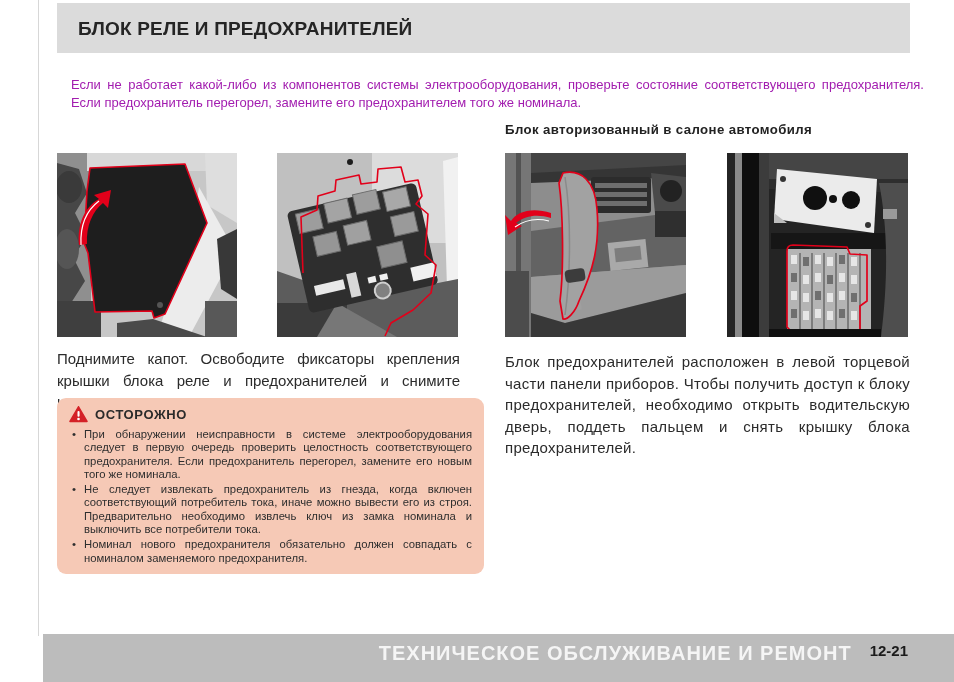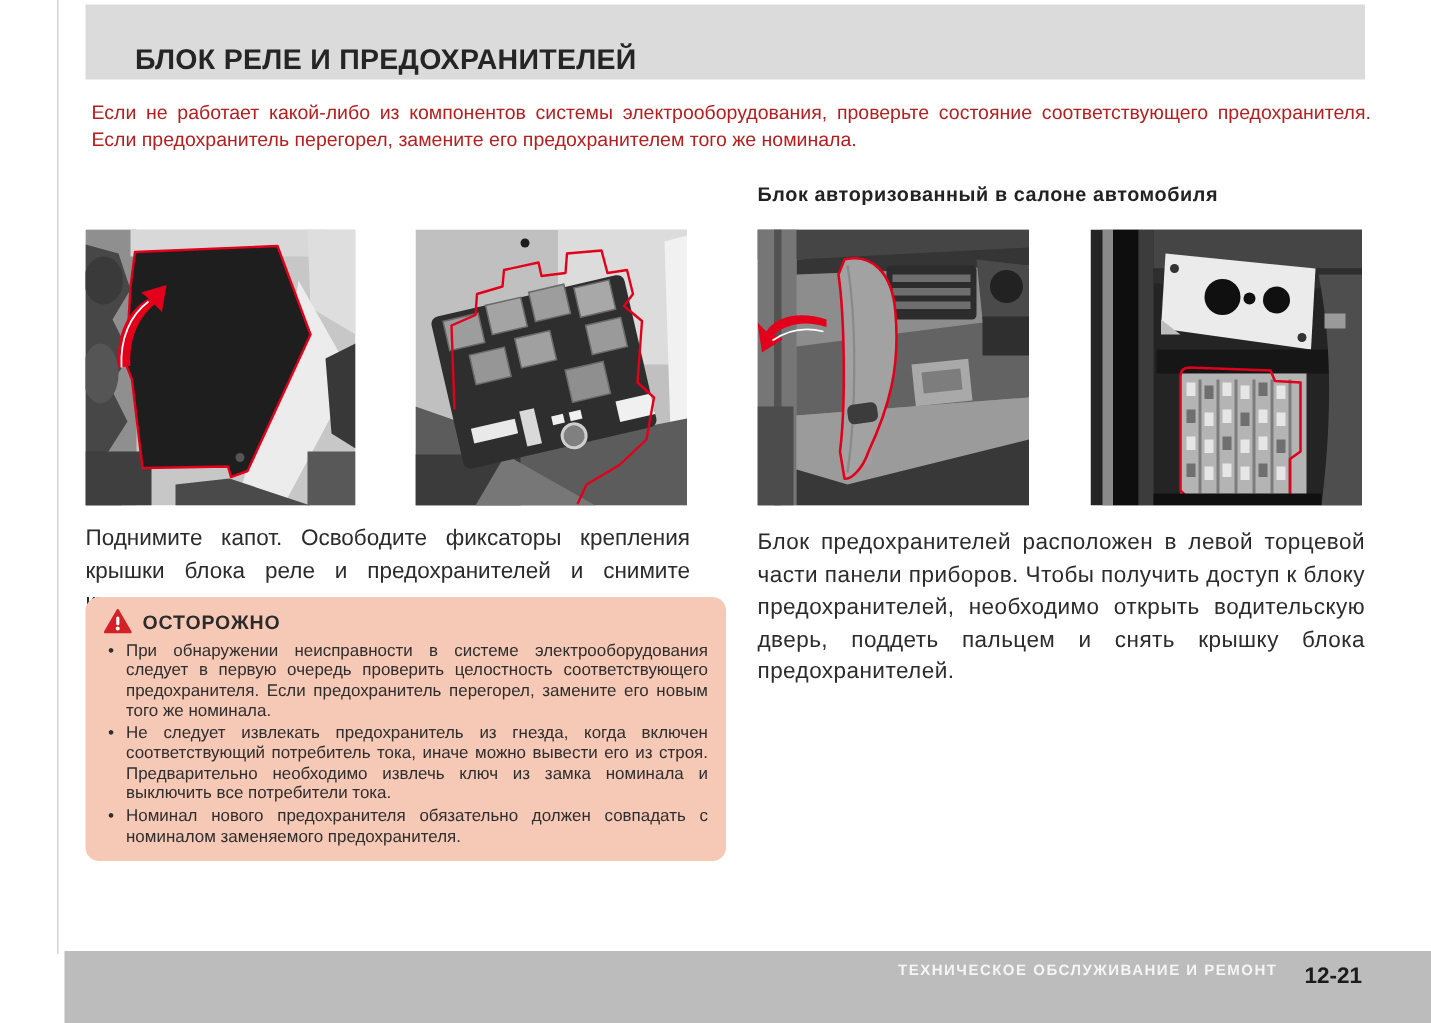--- a/index.html
+++ b/index.html
@@ -2,24 +2,24 @@
 <html><head>
 <meta charset="utf-8">
 <style>
   html,body{margin:0;padding:0;background:#ffffff;}
   .page{
     position:relative;width:954px;height:682px;background:#ffffff;overflow:hidden;
     font-family:"Liberation Sans", sans-serif;color:#262626;
   }
   .scan-line{position:absolute;left:38px;top:0;width:1px;height:636px;background:#d7d7d7;}
   .title-bar{position:absolute;left:57px;top:3px;width:853px;height:50px;background:#dbdbdb;}
-  .title{margin:12px;padding-left:21px;line-height:51px;font-size:19px;font-weight:bold;
+  .title{margin:0;padding-left:21px;line-height:51px;font-size:19px;font-weight:bold;
     letter-spacing:0.2px;color:#252525;}
-  .intro{position:absolute;left:57px;top:62px;width:853px;margin:4px;
-    font-size:13px;line-height:18px;text-align:justify;color:#b91c1c;}
+  .intro{position:absolute;left:57px;top:62px;width:853px;margin:14px;
+    font-size:13px;line-height:18px;text-align:justify;color:#a21caf;}
   .col-heading{position:absolute;top:122px;margin:0;font-size:13.2px;font-weight:bold;
     letter-spacing:0.4px;color:#222;}
   .col-heading.left{left:57px;width:403px;}
   .col-heading.right{left:505px;width:405px;}
   .photo{position:absolute;top:153px;height:184px;display:block;}
   .photo svg{display:block;width:100%;height:100%;}
   .photo.p1{left:57px;width:180px;}
   .photo.p2{left:277px;width:181px;}
   .photo.p3{left:505px;width:181px;}
   .photo.p4{left:727px;width:181px;}
@@ -33,21 +33,21 @@
   .warn-icon{width:19px;height:17px;flex:0 0 auto;}
   .warning-title{font-size:13px;font-weight:bold;letter-spacing:0.6px;color:#2b2b2b;}
   .warning-list{list-style:none;margin:5px 0 0 0;padding:0;}
   .warning-list li{position:relative;padding-left:15px;margin-top:2px;
     font-size:11.3px;line-height:13.3px;text-align:justify;color:#2e2e2e;}
   .warning-list li::before{content:"\2022";position:absolute;left:3px;top:0;
     font-size:11.5px;color:#2e2e2e;}
   .footer{position:absolute;left:43px;top:634px;width:911px;height:48px;background:#bcbcbc;
     display:flex;justify-content:flex-end;align-items:flex-start;
     padding:8px 46px 0 0;box-sizing:border-box;}
-  .footer-label{font-size:10px;font-weight:bold;letter-spacing:1px;color:#f5f5f5;}
+  .footer-label{font-size:20px;font-weight:bold;letter-spacing:1px;color:#f5f5f5;}
   .footer-page{font-size:15px;font-weight:bold;color:#1b1b1b;margin-left:18px;}
 </style>
 </head>
 <body>
 
 <div class="page">
   <div class="scan-line"></div>
 
   <header class="title-bar">
     <h1 class="title">БЛОК РЕЛЕ И ПРЕДОХРАНИТЕЛЕЙ</h1>

